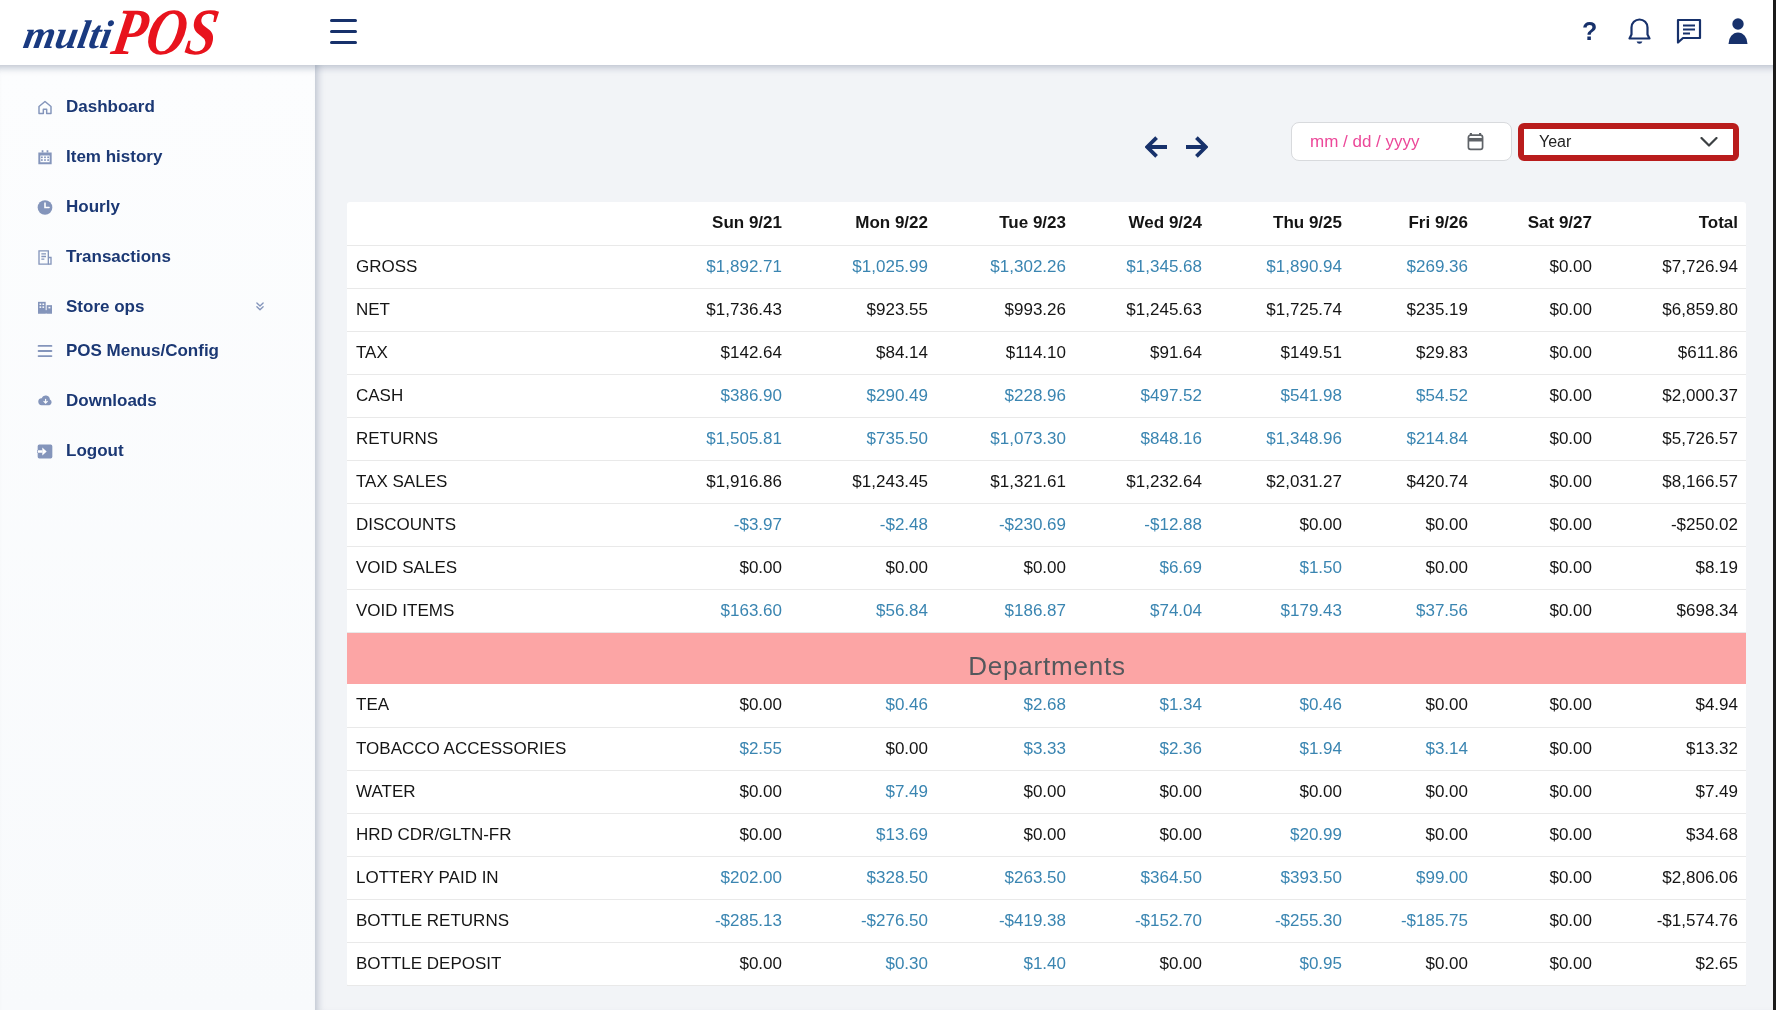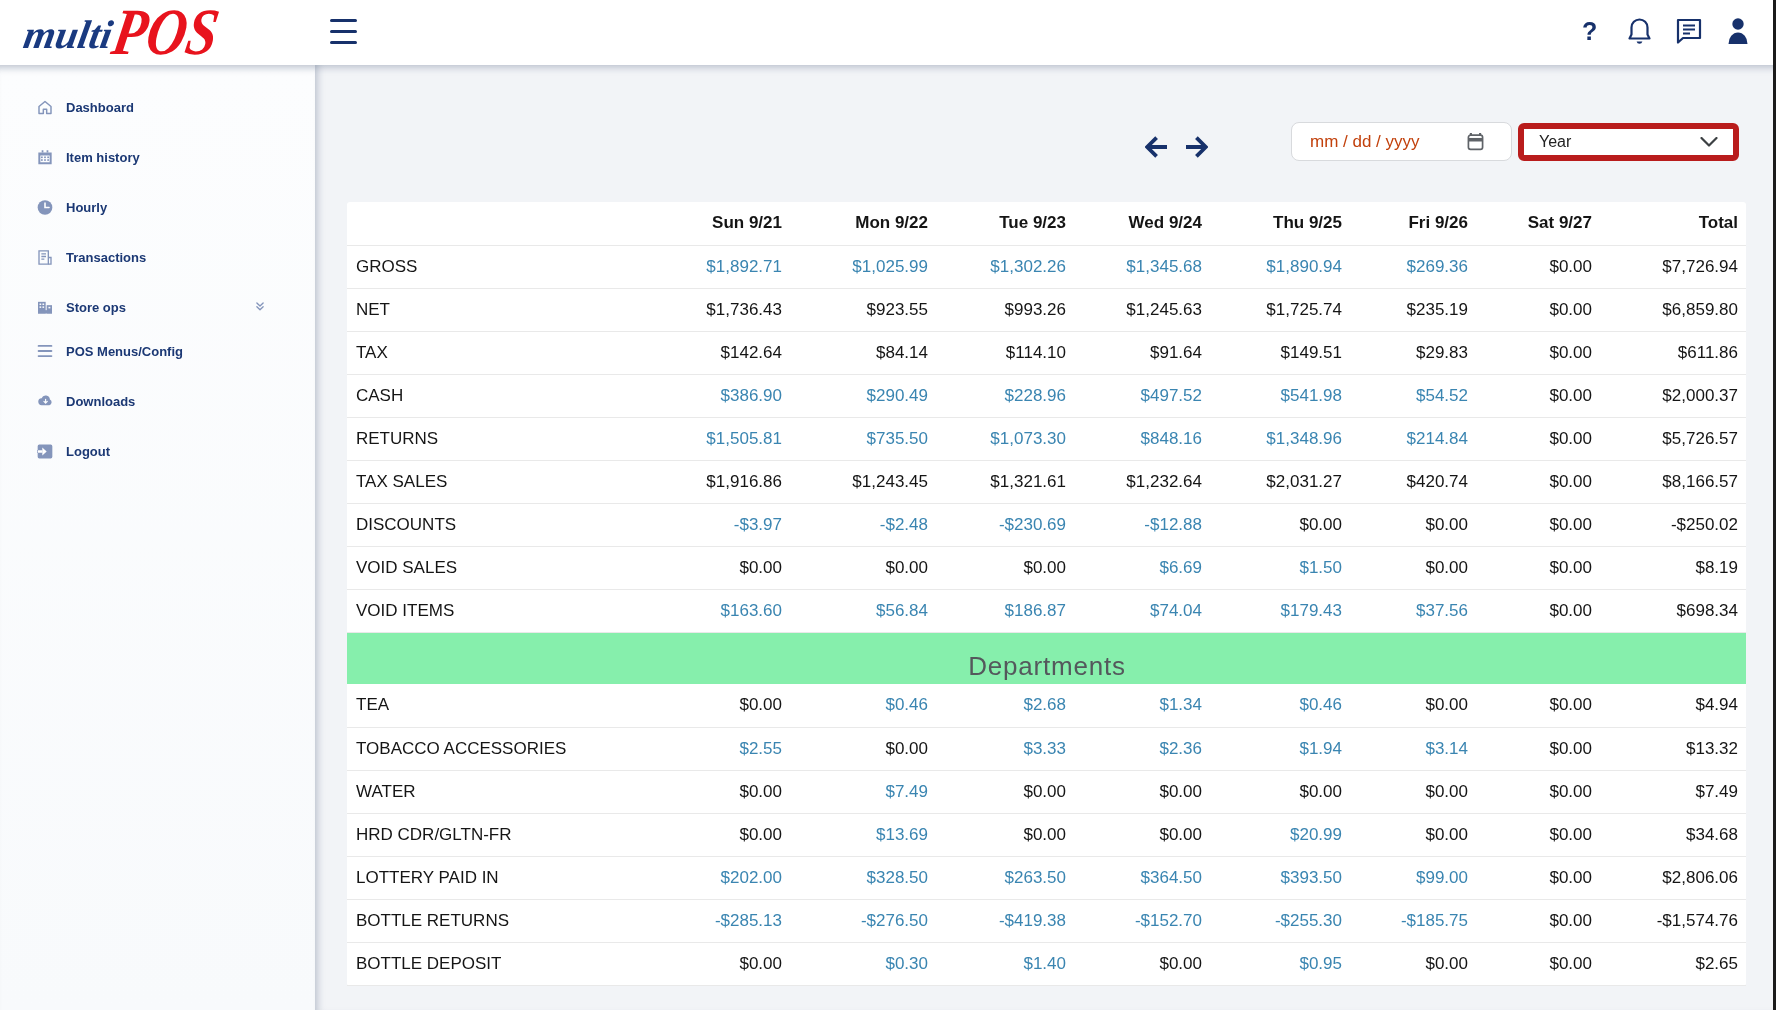--- a/index.html
+++ b/index.html
@@ -2,32 +2,32 @@
 <html><head>
 <meta charset="utf-8">
 <style>
 * { margin:0; padding:0; box-sizing:border-box; }
 html,body { width:1776px; height:1010px; overflow:hidden; font-family:"Liberation Sans", sans-serif; background:#fff; }
 .topbar { position:absolute; left:0; top:0; width:1776px; height:65px; background:#fff; z-index:5; }
 .burger { position:absolute; left:330px; top:19px; width:27px; height:27px; }
 .burger div { height:3px; background:#17316b; border-radius:2px; margin-bottom:8px; }
 .sidebar { position:absolute; left:0; top:65px; width:315px; height:945px; background:linear-gradient(180deg,#fcfdfe 0%,#f8fafc 100%); z-index:2; box-shadow: inset 0 9px 7px -6px rgba(100,115,140,0.4); }
 .main { position:absolute; left:315px; top:65px; width:1461px; height:945px; background:#f2f4f7; z-index:1; box-shadow: inset 8px 0 7px -5px rgba(100,115,140,0.35), inset 0 9px 7px -6px rgba(100,115,140,0.35); }
-.navitem { position:absolute; left:37px; display:flex; align-items:center; color:#1b3874; font-weight:bold; font-size:13px; height:22px;justify-content:flex-end; }
+.navitem { position:absolute; left:37px; display:flex; align-items:center; color:#1b3874; font-weight:bold; font-size:17px; height:22px;justify-content:flex-end; }
 .navitem .ic { width:16px; height:20px; margin-right:13px; display:flex; justify-content:center; align-items:center; }
 .card { position:absolute; left:347px; top:202px; width:1399px; background:#fff; border-radius:3px; z-index:2; }
 table { border-collapse:collapse; width:1399px; font-size:17px; table-layout:fixed; color:#151515; }
 td, th { padding:0 8px 0 9px; height:43px; border-bottom:1px solid #e9e9e9; white-space:nowrap; overflow:hidden; }
 th { font-weight:bold; text-align:right; }
 td { text-align:right; }
 td.lbl { text-align:left; }
 a.v { color:#3a85b1; text-decoration:none; }
-.depband td { background:#86efac; text-align:center; color:#54585c; font-size:26px; letter-spacing:0.8px; height:52px; border-bottom:none; padding-top:16px; }
+.depband td { background:#fca5a5; text-align:center; color:#54585c; font-size:26px; letter-spacing:0.8px; height:52px; border-bottom:none; padding-top:16px; }
 .navarrow { stroke:#17316b; stroke-width:3.8; fill:none; stroke-linecap:butt; stroke-linejoin:miter; position:absolute; z-index:2; }
-.dateinput { position:absolute; left:1291px; top:122px; width:221px; height:39px; background:#fff; border:1px solid #d8dadd; border-radius:8px; font-size:17px; color:#c2410c; display:flex; align-items:center; padding:0 0 0 18px; z-index:2; }
+.dateinput { position:absolute; left:1291px; top:122px; width:221px; height:39px; background:#fff; border:1px solid #d8dadd; border-radius:8px; font-size:17px; color:#ec4899; display:flex; align-items:center; padding:0 0 0 18px; z-index:2; }
 .yearsel { position:absolute; left:1518px; top:123px; width:221px; height:38px; background:#fff; border:6px solid #b91c1c; border-radius:6px; font-size:16px; color:#222; display:flex; align-items:center; padding:0 15px; z-index:2; }
 .rightbar { position:absolute; right:0; top:0; width:3px; height:1010px; background:#1b1b1b; z-index:9; }
 .sideic { fill:#8495bb; }
 .topic { stroke:#17316b; fill:none; stroke-width:2.2; }
 </style>
 </head>
 <body>
 <div class="main"></div>
 <div class="sidebar">
   <div class="navitem" style="top:31px;"><span class="ic">

